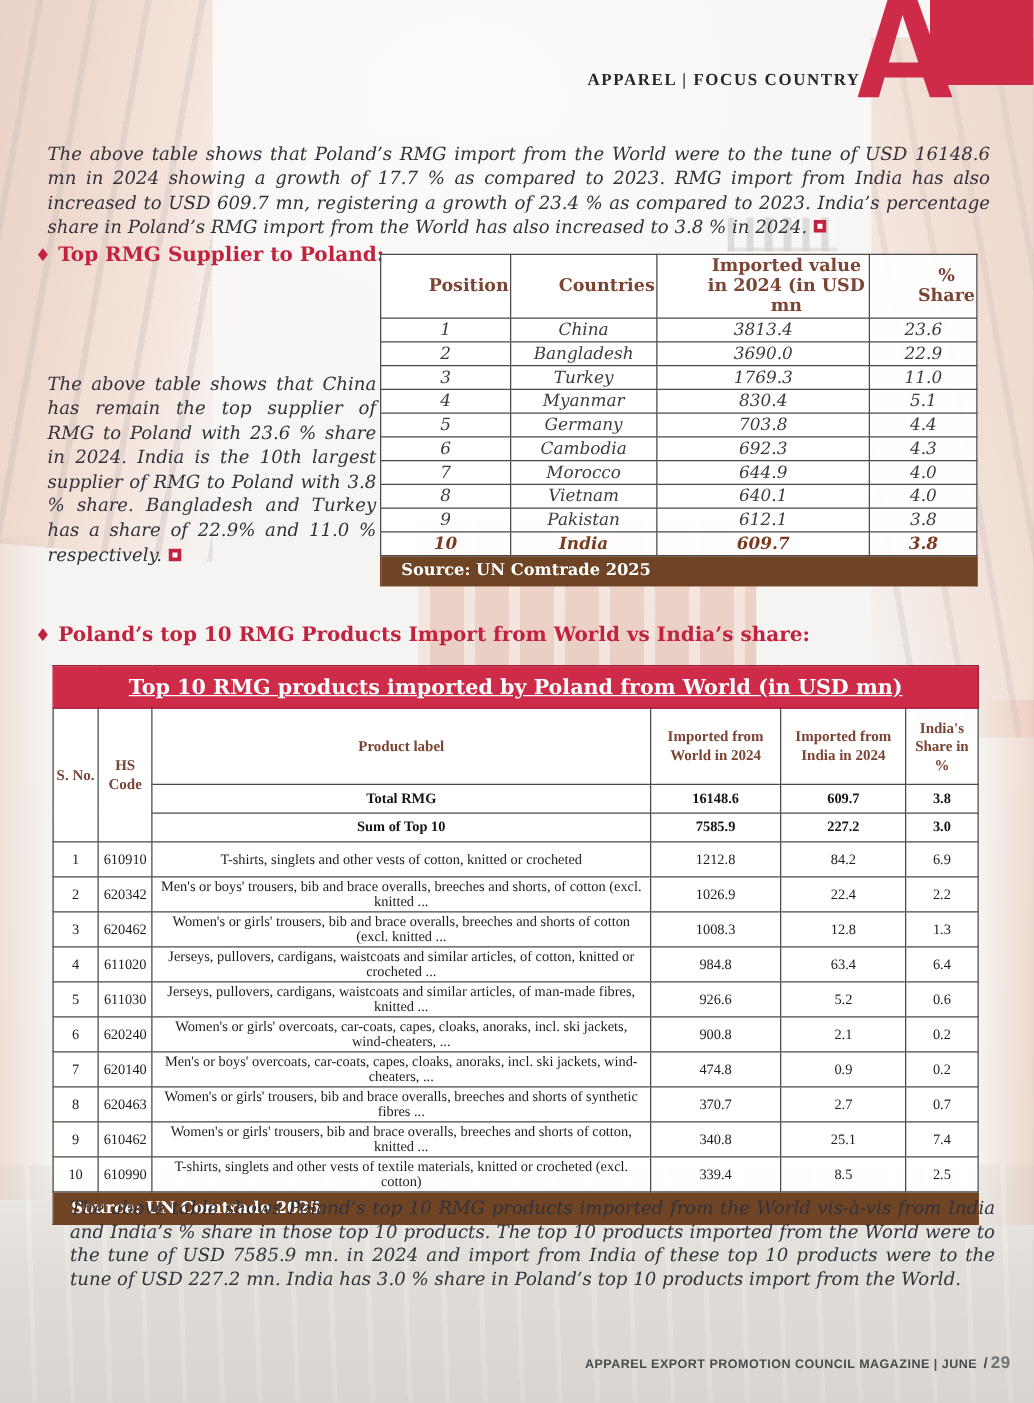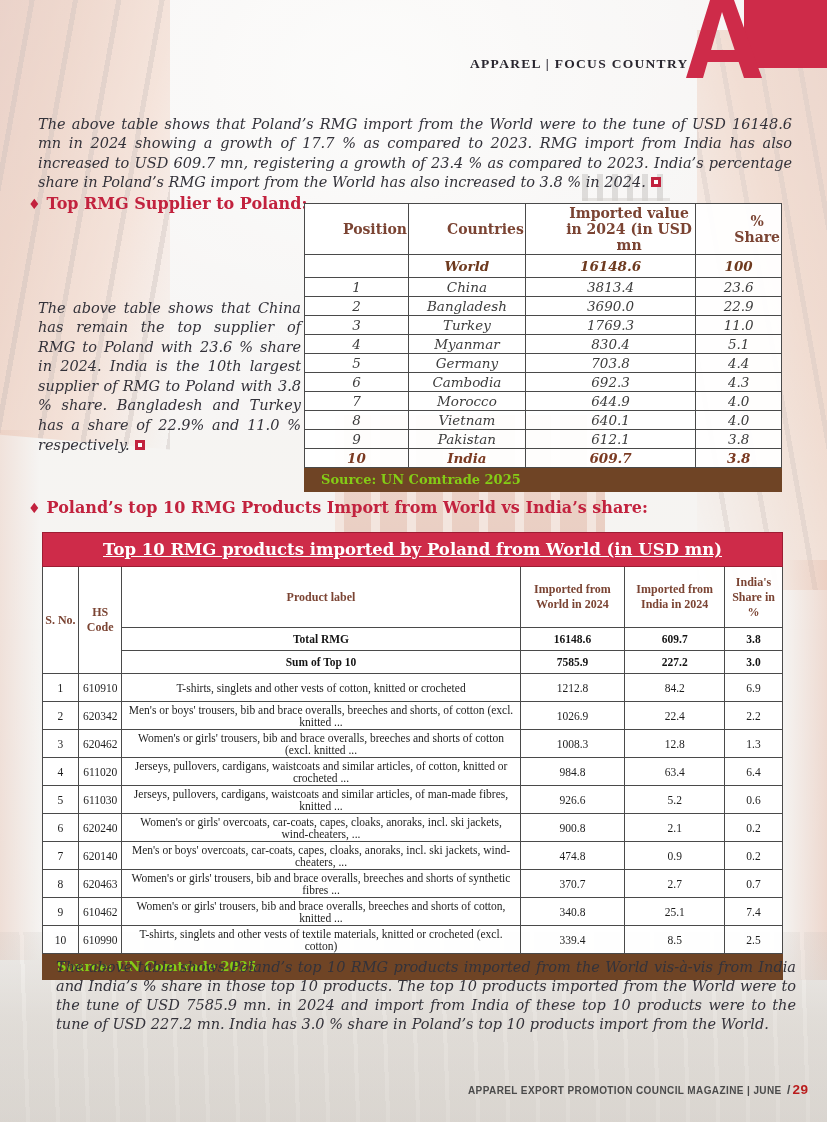--- a/index.html
+++ b/index.html
@@ -71,21 +71,21 @@
   .body-block{position:absolute;left:56px;top:958px;width:740px;}
   .body-block p{margin:0;font-size:14.5px;line-height:19px;}
   .body-block .p2{text-indent:26px;margin-top:2px;}
   .marker{color:#C4502A;font-weight:bold;}
 
   
   table{border-collapse:collapse;position:absolute;}
   td{border:1px solid var(--border);background:rgba(255,255,255,.94);}
   tr.banner td{background:var(--crimson);color:#fff;font-weight:bold;text-align:center;
     border-color:#9d1d33;}
-  tr.source td{background:var(--brown);color:#84cc16;font-weight:bold;text-align:left;
+  tr.source td{background:var(--brown);color:#ffffff;font-weight:bold;text-align:left;
     border-color:var(--brown);}
 
   
   .t1{left:304px;top:203px;width:478px;font-family:"DejaVu Serif",serif;}
   .t1 tr.banner td{font-style:italic;font-size:16px;height:29px;}
   .t1 tr.head td{color:var(--maroon);font-weight:bold;font-size:14px;height:31px;text-align:center;padding-left:38px;}
   .t1 tr.world td{font-weight:bold;font-style:italic;color:#6E3A1F;font-size:13.5px;height:20px;text-align:center;}
   .t1 tbody.rows td{font-style:italic;font-size:13.5px;color:#3c3c3c;text-align:center;height:18px;padding:0 2px;}
   .t1 tbody.rows tr:last-child td{font-weight:bold;color:var(--row-brown);}
   .t1 tr.source td{font-size:13px;padding:4px 0 4px 16px;}
@@ -96,21 +96,21 @@
   .t2 tr.head td{color:var(--maroon);font-weight:bold;font-size:12px;line-height:1.25;
     text-align:center;height:56px;padding:2px;}
   .t2 tr.sum td{font-weight:bold;font-size:11.5px;color:#151515;text-align:center;height:20px;}
   .t2 tbody.rows td{font-size:11.5px;color:#1d1d1d;text-align:center;height:25px;padding:1px 4px;}
   .t2 tr.source td{font-size:13px;padding:5px 0 5px 14px;font-family:"DejaVu Serif",serif;}
 
   
   .footer{position:absolute;left:468px;top:1082px;font-family:"Liberation Sans",sans-serif;
     color:#4b4b4b;font-size:10px;font-weight:bold;letter-spacing:.4px;white-space:nowrap;}
   .footer .slash{font-size:12px;margin:0 2px;}
-  .footer .pageno{font-size:13.5px;color:#b91c1c;}
+  .footer .pageno{font-size:13.5px;color:#737373;}
 </style>
 </head>
 <body>
 
 <div class="page">
 
   <div class="bg bg-sky"></div>
   <div class="bg bg-left-building"></div>
   <div class="bg bg-right-building"></div>
   <div class="bg bg-mid-building"></div>
@@ -140,26 +140,20 @@
           <col style="width:258px">
           <col style="width:69px">
       </colgroup>
       <tbody>
         <tr class="head">
           <td>Position</td>
           <td>Countries</td>
           <td>Imported value in 2024 (in USD mn</td>
           <td>% Share</td>
         </tr>
-        <tr class="world">
-          <td></td>
-          <td>World</td>
-          <td>16148.6</td>
-          <td>100</td>
-        </tr>
       </tbody>
       <tbody class="rows" id="supplier-tbody">
   <tr>
     <td>1</td>
     <td>China</td>
     <td>3813.4</td>
     <td>23.6</td>
   </tr>
 
   <tr>

